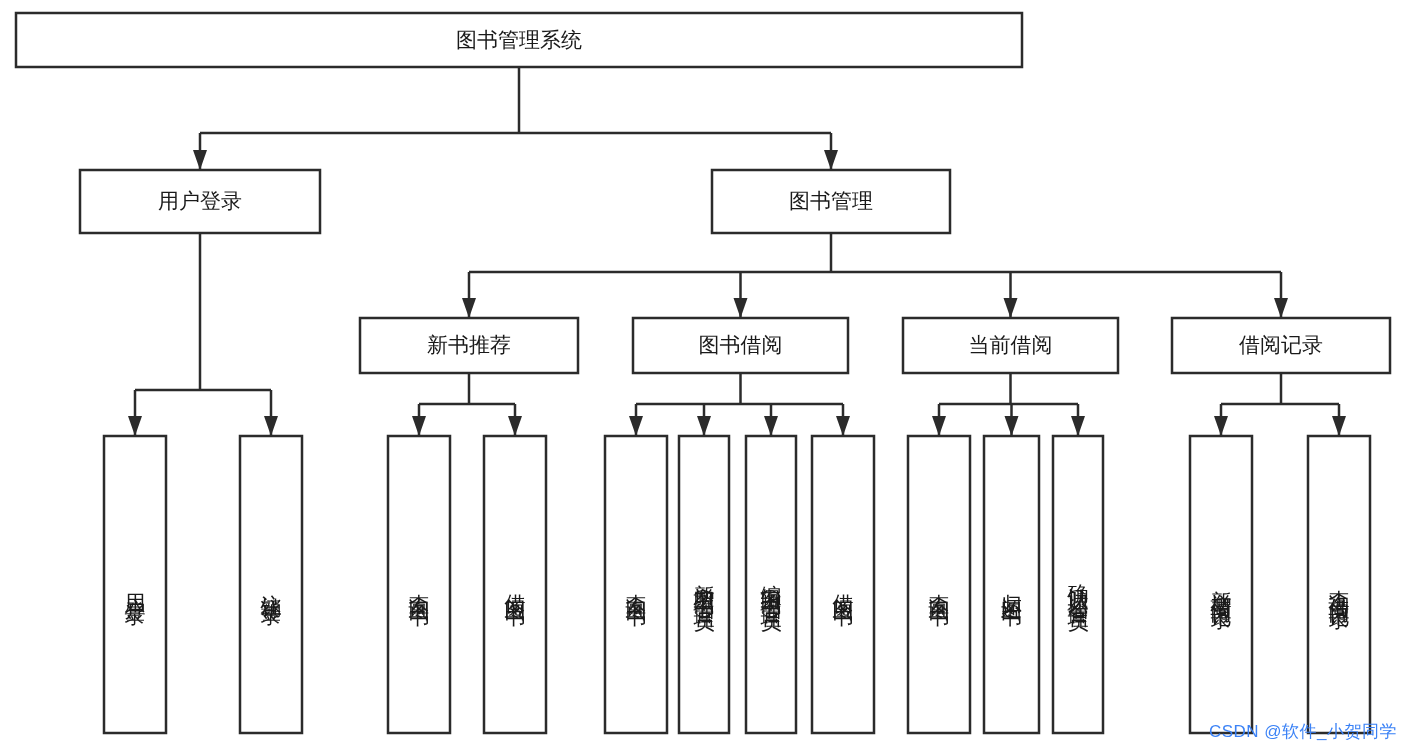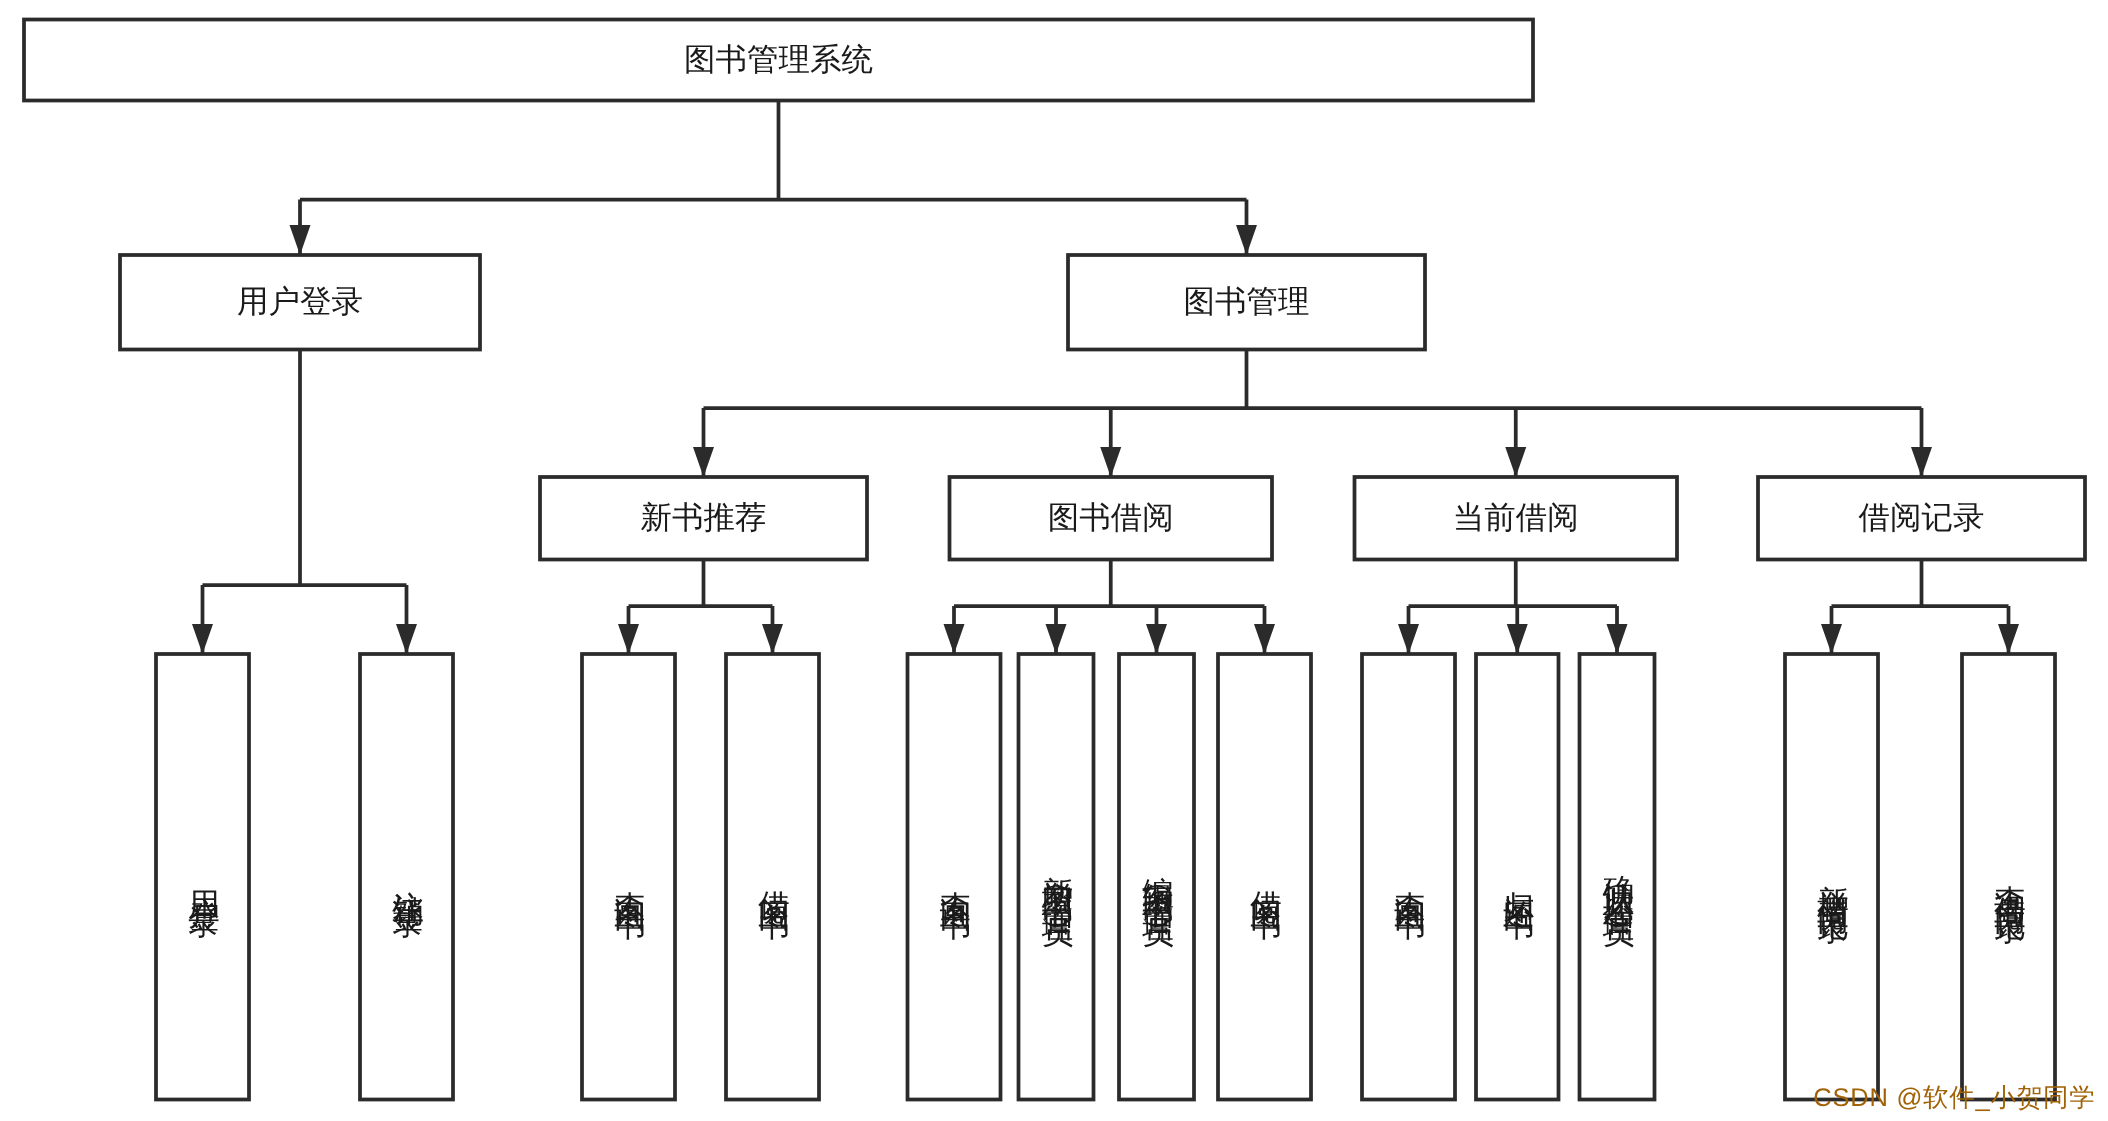--- a/index.html
+++ b/index.html
@@ -61,21 +61,21 @@
     color: #1a1a1a;
     font-family: "Liberation Sans", "DejaVu Sans", sans-serif;
     pointer-events: none;
     white-space: nowrap;
   }
   .watermark {
     position: absolute;
     right: 8px;
     bottom: 4px;
     font-size: 17px;
-    color: #a16207;
+    color: #3b82f6;
     font-family: "Liberation Sans", "DejaVu Sans", sans-serif;
     letter-spacing: 0.5px;
     user-select: none;
   }
 </style>
 </head>
 <body>
 
 <div id="diagram-root">
 

